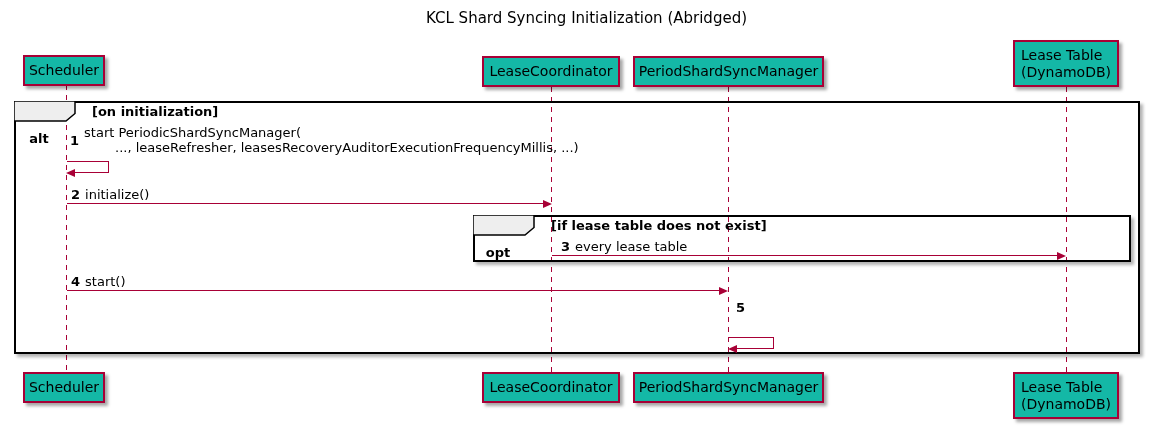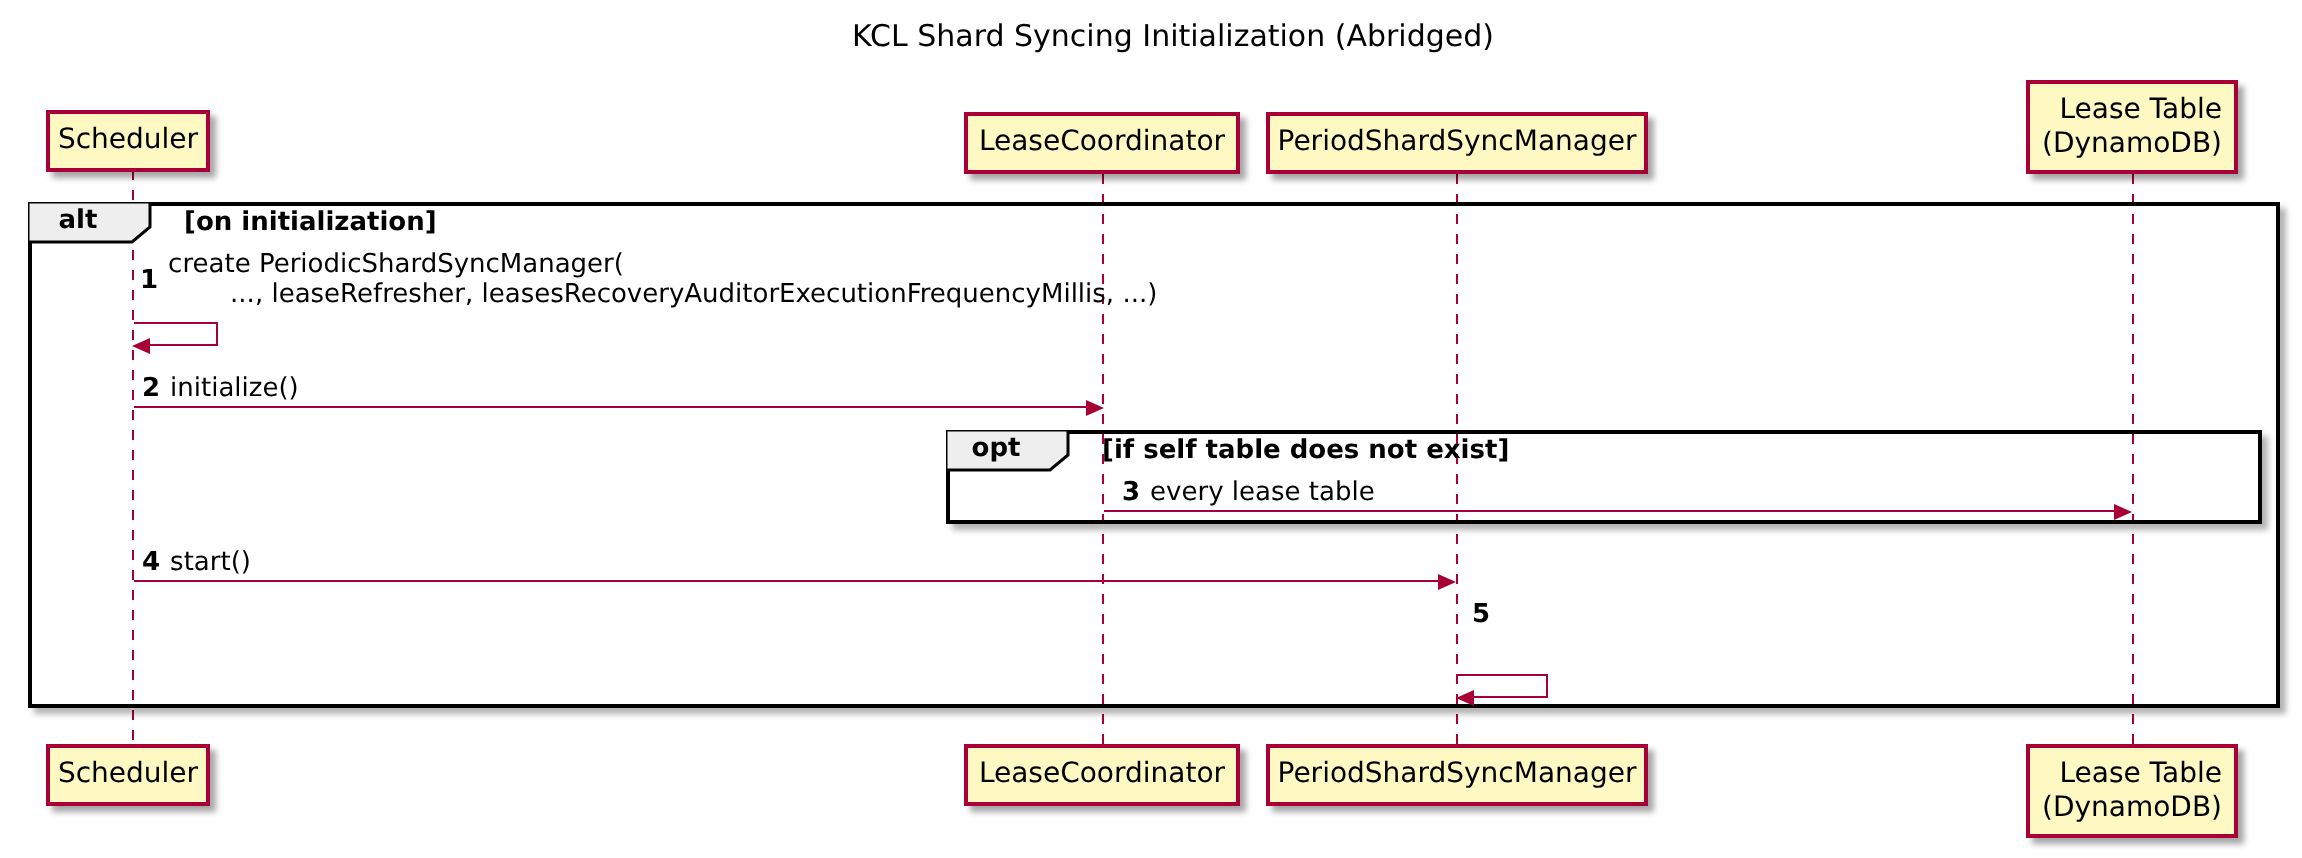--- a/index.html
+++ b/index.html
@@ -3,35 +3,35 @@
 <meta charset="utf-8">
 <style>
   html,body{margin:0;padding:0;background:#ffffff;}
   body{font-family:"DejaVu Sans", sans-serif;color:#000;}
   .stage{position:relative;width:1151px;height:429px;background:#fff;overflow:hidden;padding-left:22px;}
 
   .title{position:absolute;left:0;right:0;top:9px;text-align:center;font-size:15px;color:#000;}
 
   .pbox{
     position:absolute;box-sizing:border-box;
-    background:#fef9c3;border:2px solid #A80036;
+    background:#14b8a6;border:2px solid #A80036;
     box-shadow:3px 3px 3px rgba(0,0,0,0.35);
     display:flex;align-items:center;justify-content:center;
-    font-size:14px;text-align:right;white-space:pre-line;line-height:17px;
+    font-size:14px;text-align:left;white-space:pre-line;line-height:17px;
   }
 
   .lifeline{
     position:absolute;width:1px;
     background:repeating-linear-gradient(to bottom,#A80036 0 5px,transparent 5px 10px);
   }
 
   .frame{position:absolute;box-sizing:border-box;border:2px solid #000;background:transparent;
          box-shadow:3px 3px 3px rgba(0,0,0,0.3);}
   .tab{position:absolute;}
-  .op{position:absolute;font-size:13px;font-weight:bold;text-align:center;}
+  .op{position:absolute;font-size:13px;font-weight:bold;text-align:center;margin-top:28px;}
   .guard{position:absolute;font-size:13px;font-weight:bold;white-space:nowrap;}
 
   .msg{position:absolute;display:flex;align-items:center;gap:5px;font-size:13px;white-space:nowrap;}
   .msg .num{font-weight:bold;}
   .lines{line-height:15px;}
   .indent{padding-left:7px;margin-left:24px;}
 
   .hline{position:absolute;height:0;border-top:1px solid #A80036;}
   .vline{position:absolute;width:0;border-left:1px solid #A80036;}
   .ah-r{position:absolute;width:0;height:0;border-top:4px solid transparent;border-bottom:4px solid transparent;border-left:9px solid #A80036;}
@@ -54,21 +54,21 @@
     <svg width="62" height="21">
       <path d="M0,0 H61 V12.5 L52,20 H0 Z" fill="#EEEEEE" stroke="#000000" stroke-width="1.5"></path>
     </svg>
   </div>
   <div class="op" style="left:14px;top:103px;width:50px">alt</div>
   <div class="guard" style="left:92px;top:104px">[on initialization]</div>
 
   <div class="msg" style="left:70px;top:125px">
     <span class="num">1</span>
     <div class="lines">
-      <div>create PeriodicShardSyncManager(</div>
+      <div>start PeriodicShardSyncManager(</div>
       <div class="indent">..., leaseRefresher, leasesRecoveryAuditorExecutionFrequencyMillis, ...)</div>
     </div>
   </div>
   <div class="hline" style="left:67px;top:161px;width:42px"></div>
   <div class="vline" style="left:108px;top:161px;height:12px"></div>
   <div class="hline" style="left:75px;top:172px;width:34px"></div>
   <div class="ah-l" style="left:66px;top:169px"></div>
 
   <div class="msg" style="left:71px;top:187px">
     <span class="num">2</span>
@@ -77,21 +77,21 @@
   <div class="hline" style="left:67px;top:203px;width:477px"></div>
   <div class="ah-r" style="left:543px;top:200px"></div>
 
   <div class="frame" style="left:473px;top:215px;width:658px;height:47px"></div>
   <div class="tab" style="left:473px;top:215px">
     <svg width="62" height="21">
       <path d="M0,0 H61 V12.5 L52,20 H0 Z" fill="#EEEEEE" stroke="#000000" stroke-width="1.5"></path>
     </svg>
   </div>
   <div class="op" style="left:473px;top:217px;width:50px">opt</div>
-  <div class="guard" style="left:551px;top:218px">[if self table does not exist]</div>
+  <div class="guard" style="left:551px;top:218px">[if lease table does not exist]</div>
 
   <div class="msg" style="left:561px;top:239px">
     <span class="num">3</span>
     <span>every lease table</span>
   </div>
   <div class="hline" style="left:552px;top:255px;width:505px"></div>
   <div class="ah-r" style="left:1057px;top:252px"></div>
 
   <div class="msg" style="left:71px;top:274px">
     <span class="num">4</span>

